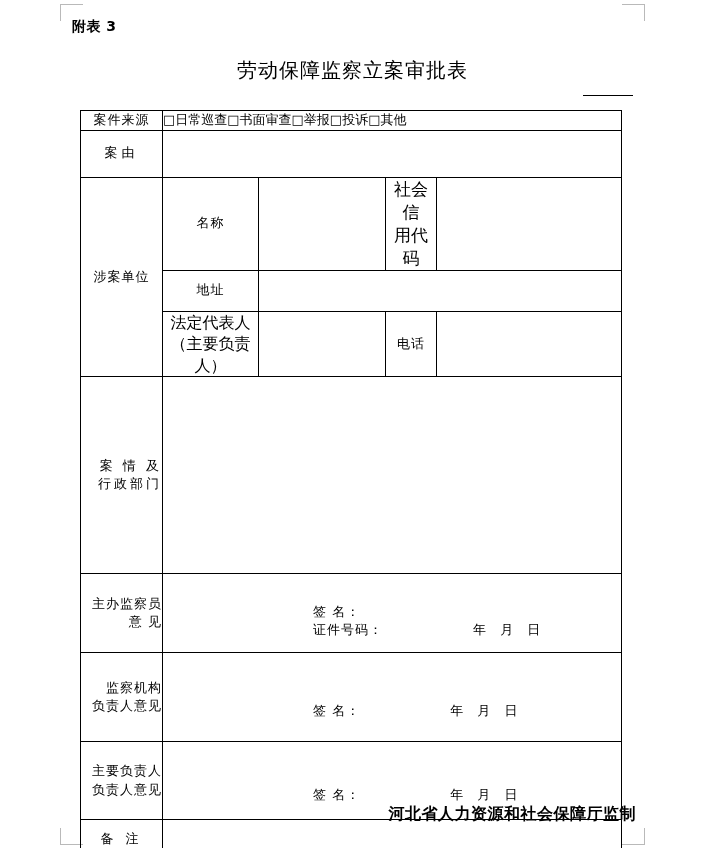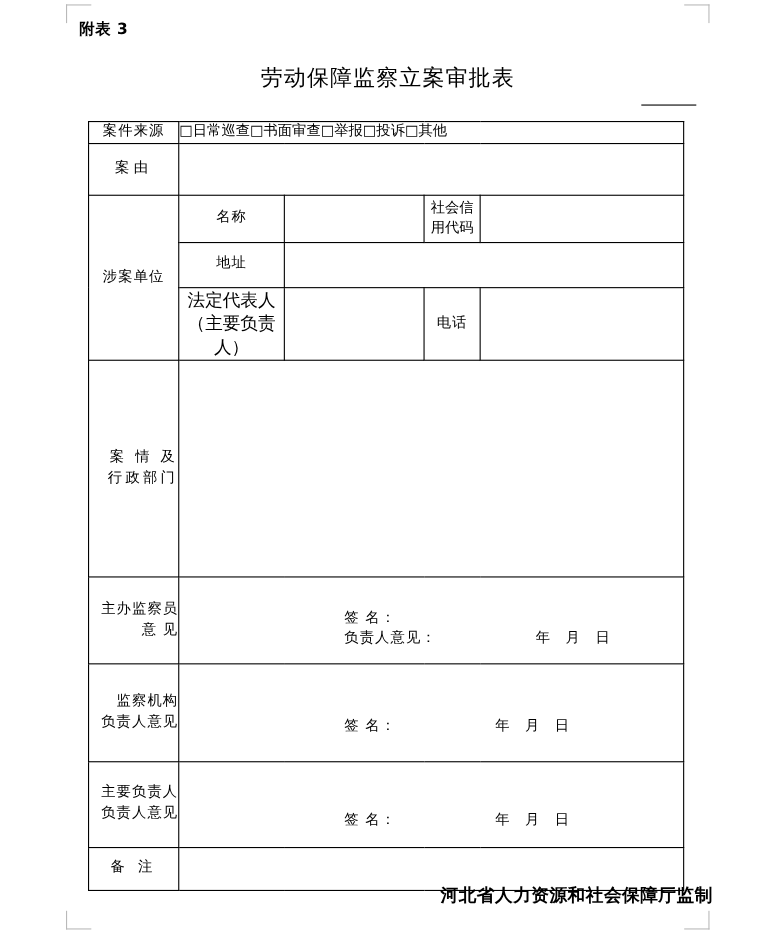--- a/index.html
+++ b/index.html
@@ -128,21 +128,21 @@
   .case-body-cell { height: 196px; }
   .vlabel-mid {
     text-align: right;
     letter-spacing: 3px;
     line-height: 1.7;
   }
 
   
   .footer-note {
     position: absolute;
-    left: 16px;
+    left: 4px;
     top: 804px;
     width: 632px;
     text-align: right;
     font-family: "DejaVu Sans", "Liberation Sans", sans-serif;
     font-size: 16px;
     font-weight: bold;
     letter-spacing: 0.5px;
     white-space: nowrap;
   }
 </style>
@@ -175,21 +175,21 @@
 
   <tr>
     <td class="lbl lbl-wide" style="height:46px">案由</td>
     <td class="cell-pad blank-cell" colspan="4"></td>
   </tr>
 
   <tr>
     <td class="lbl" rowspan="3">涉案单位</td>
     <td class="lbl" style="height:42px">名称</td>
     <td class="cell-pad blank-cell"></td>
-    <td class="lbl" style="letter-spacing:0;line-height:1.35;font-size:13px">
+    <td class="lbl" style="letter-spacing:0;line-height:1.35;font-size:17px">
       <span>社会信</span><br>
       <span>用代码</span>
     </td>
     <td class="cell-pad blank-cell"></td>
   </tr>
 
   <tr>
     <td class="lbl" style="height:40px">地址</td>
     <td class="cell-pad blank-cell" colspan="3"></td>
   </tr>
@@ -214,21 +214,21 @@
 
   <tr>
     <td class="vlabel-mid" style="height:78px;letter-spacing:1px">
       <span>主办监察员</span><br>
       <span>意  见</span>
     </td>
     <td colspan="4">
       <div class="sig-block">
         <div class="sig-spacer-top"></div>
         <span class="sig-line">签    名：</span>
-        <span class="sig-line"><span>负责人意见：</span><span class="date-part">年  月  日</span></span>
+        <span class="sig-line"><span>证件号码：</span><span class="date-part">年  月  日</span></span>
       </div>
     </td>
   </tr>
 
   <tr>
     <td class="vlabel-mid" style="height:88px;letter-spacing:1px">
       <span>监察机构</span><br>
       <span>负责人意见</span>
     </td>
     <td colspan="4">

